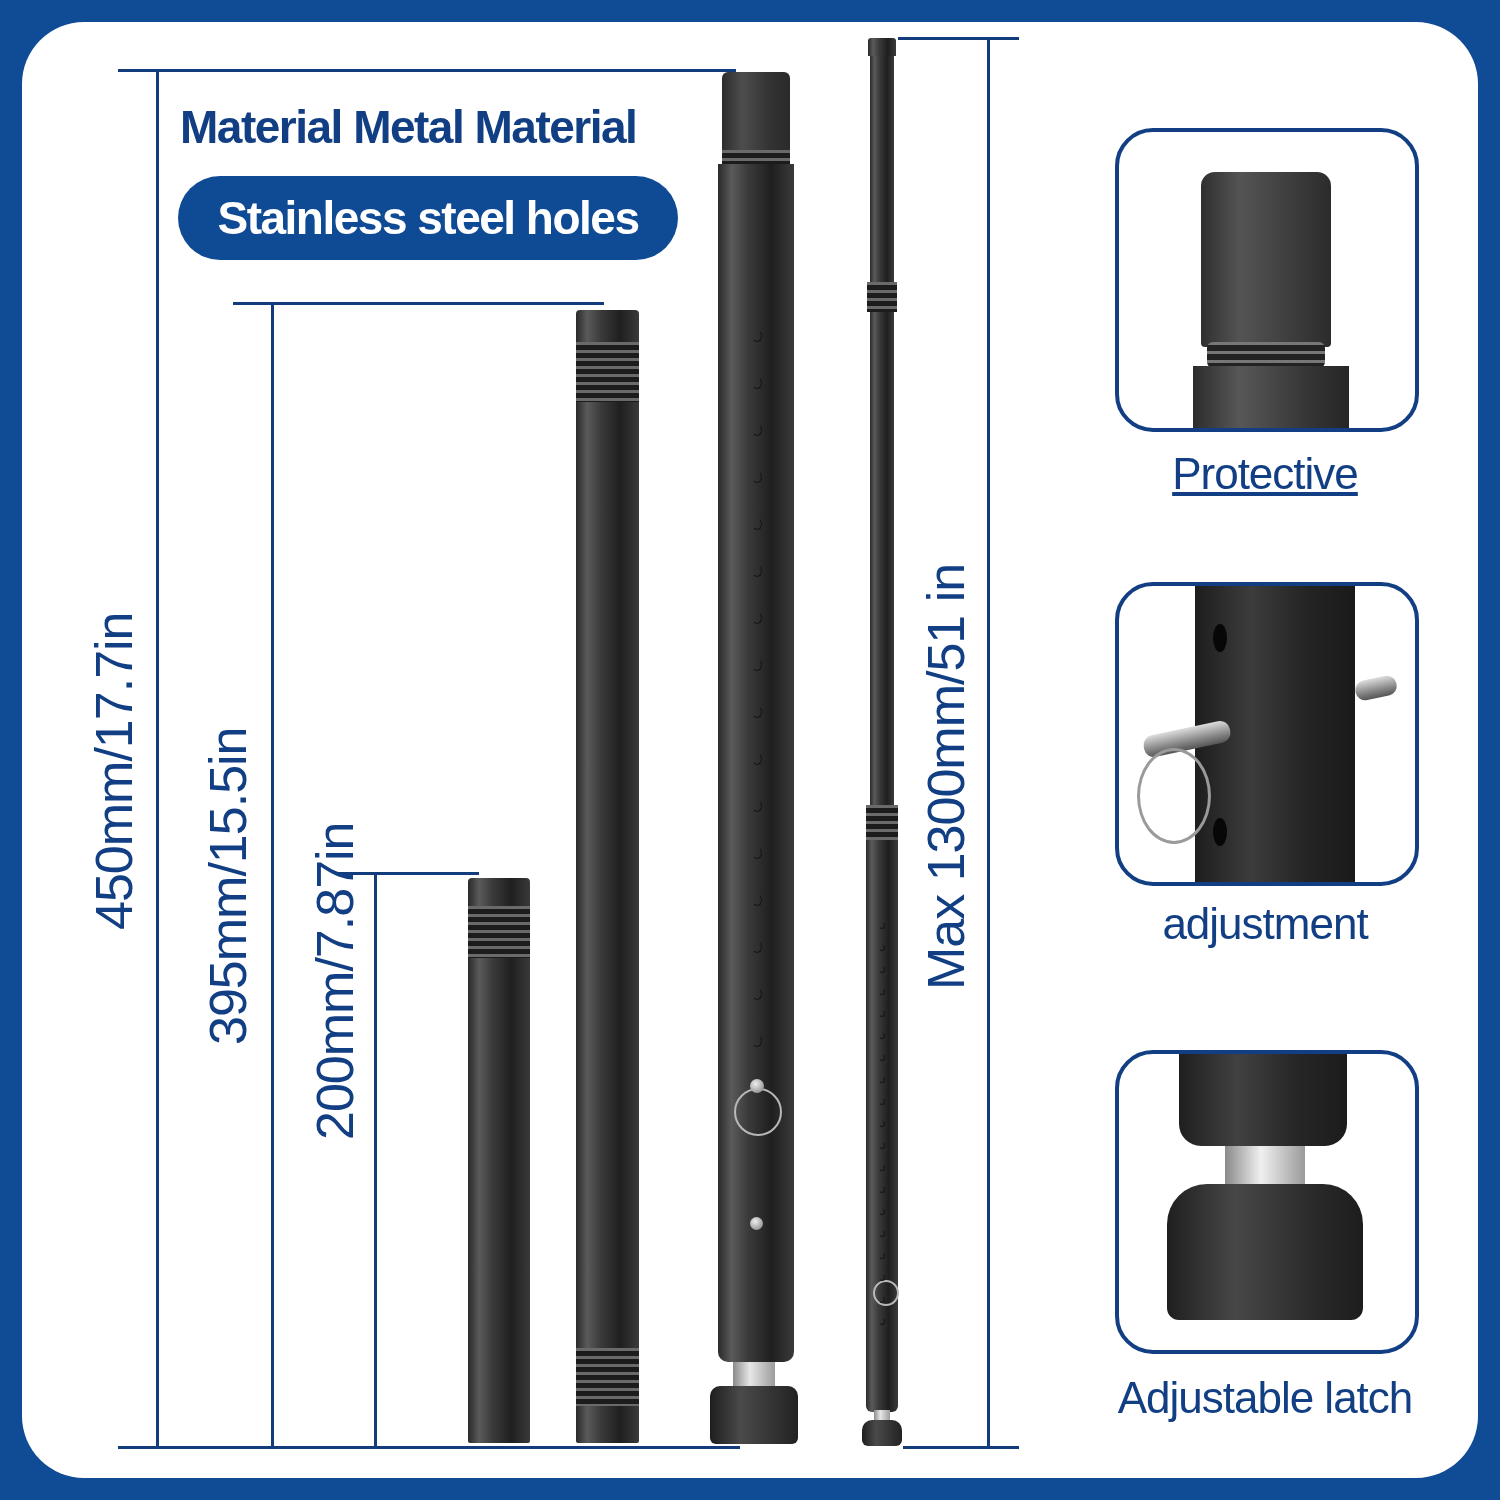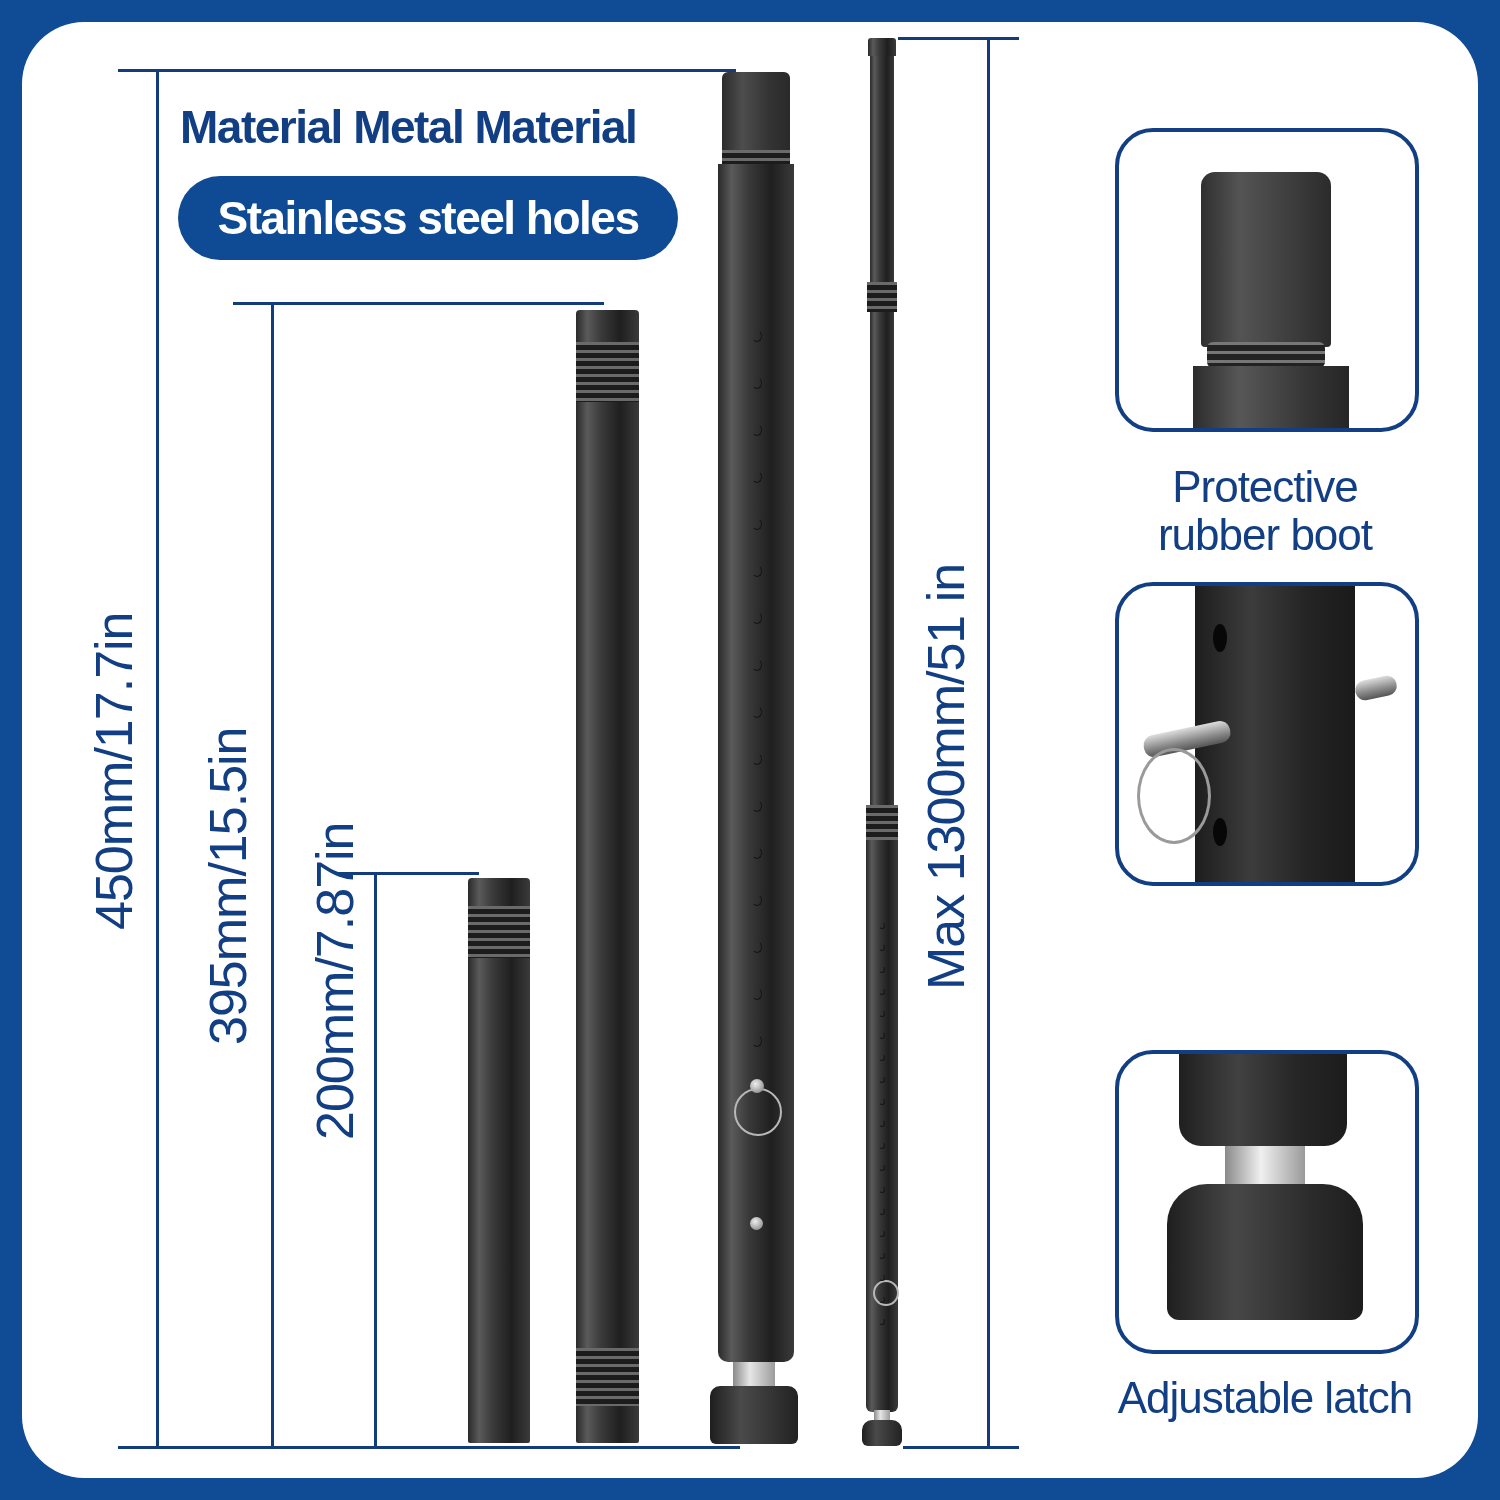--- a/index.html
+++ b/index.html
@@ -116,34 +116,34 @@
     <div class="hole" style="left: 879px; top: 1274px; width: 4px; height: 5px;"></div>
     <div class="hole" style="left: 879px; top: 1296px; width: 4px; height: 5px;"></div>
     <div class="hole" style="left: 879px; top: 1318px; width: 4px; height: 5px;"></div>
   </div>
 
 <div class="panel" style="top:128px;">
   <div style="position:absolute;left:82px;top:40px;width:130px;height:175px;border-radius:14px 14px 4px 4px;background:linear-gradient(90deg,#2f2f2f,#545454 30%,#3a3a3a 75%,#2b2b2b);"></div>
   <div style="position:absolute;left:88px;top:210px;width:118px;height:26px;background:repeating-linear-gradient(180deg,#777 0 3px,#222 3px 9px);border-radius:6px;"></div>
   <div style="position:absolute;left:74px;top:234px;width:156px;height:70px;background:linear-gradient(90deg,#2c2c2c,#575757 30%,#343434 75%,#262626);"></div>
 </div>
-<div class="caption" style="top:463px;">
+<div class="caption" style="top:450px;text-decoration:underline;">
   <div>Protective</div>
-  <div>rubber boot</div>
 </div>
 
 <div class="panel" style="top:582px;">
   <div style="position:absolute;left:76px;top:0;width:160px;height:300px;background:linear-gradient(90deg,#1d1d1d,#3c3c3c 35%,#242424 70%,#1a1a1a);"></div>
   <div style="position:absolute;left:94px;top:38px;width:14px;height:28px;border-radius:50%;background:#070707;"></div>
   <div style="position:absolute;left:94px;top:232px;width:14px;height:28px;border-radius:50%;background:#070707;"></div>
   <div style="position:absolute;left:24px;top:142px;width:88px;height:22px;border-radius:10px;background:linear-gradient(180deg,#ddd,#888 60%,#555);transform:rotate(-12deg);"></div>
   <div style="position:absolute;left:236px;top:92px;width:42px;height:20px;border-radius:10px;background:linear-gradient(180deg,#ddd,#888 60%,#555);transform:rotate(-12deg);"></div>
   <div style="position:absolute;left:18px;top:162px;width:68px;height:90px;border:3px solid #9a9a9a;border-radius:50%;"></div>
 </div>
 <div class="caption" style="top:900px;">
+  <div>adjustment</div>
 </div>
 
 <div class="panel" style="top:1050px;">
   <div style="position:absolute;left:60px;top:0;width:168px;height:92px;border-radius:0 0 22px 22px;background:linear-gradient(90deg,#1f1f1f,#414141 35%,#262626 70%,#1c1c1c);"></div>
   <div style="position:absolute;left:106px;top:92px;width:80px;height:52px;background:linear-gradient(90deg,#8a8a8a,#f0f0f0 45%,#9a9a9a);"></div>
   <div style="position:absolute;left:48px;top:130px;width:196px;height:136px;border-radius:40px 40px 12px 12px;background:linear-gradient(90deg,#1f1f1f,#474747 35%,#2a2a2a 75%,#1d1d1d);"></div>
 </div>
 <div class="caption" style="top:1374px;">
   <div>Adjustable latch</div>
 </div>

